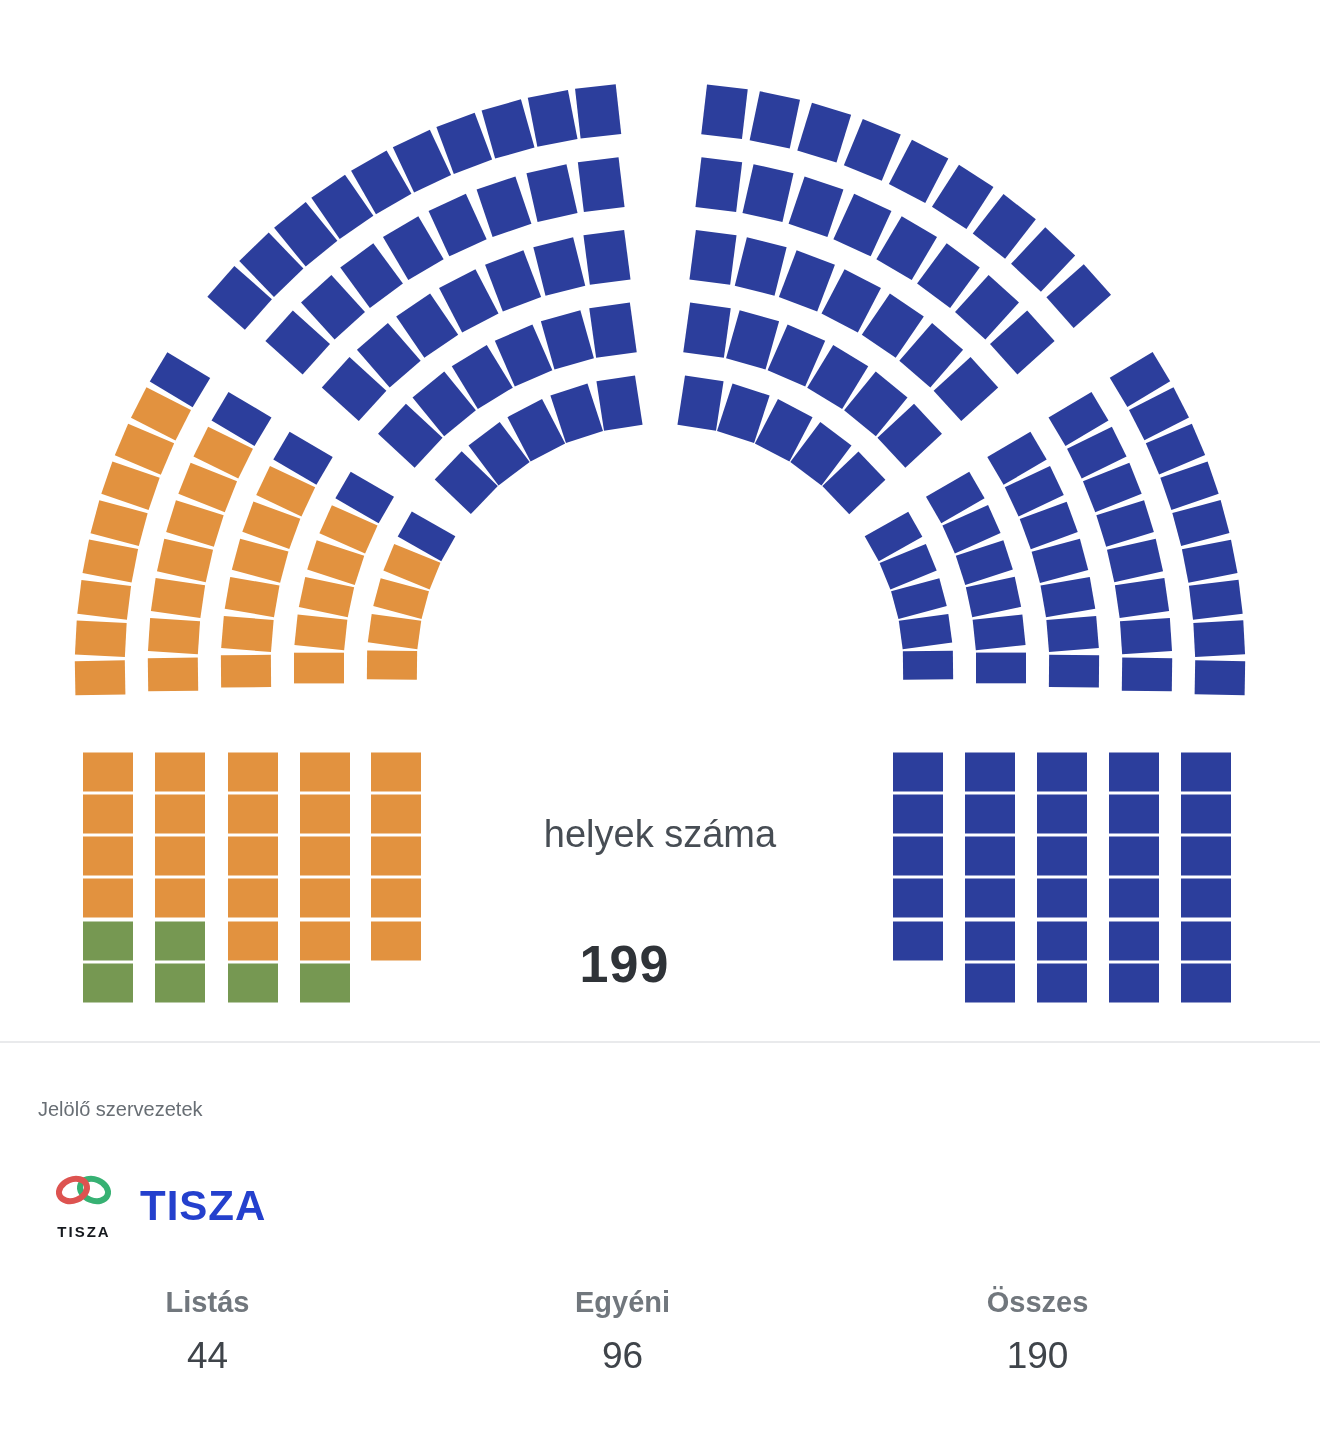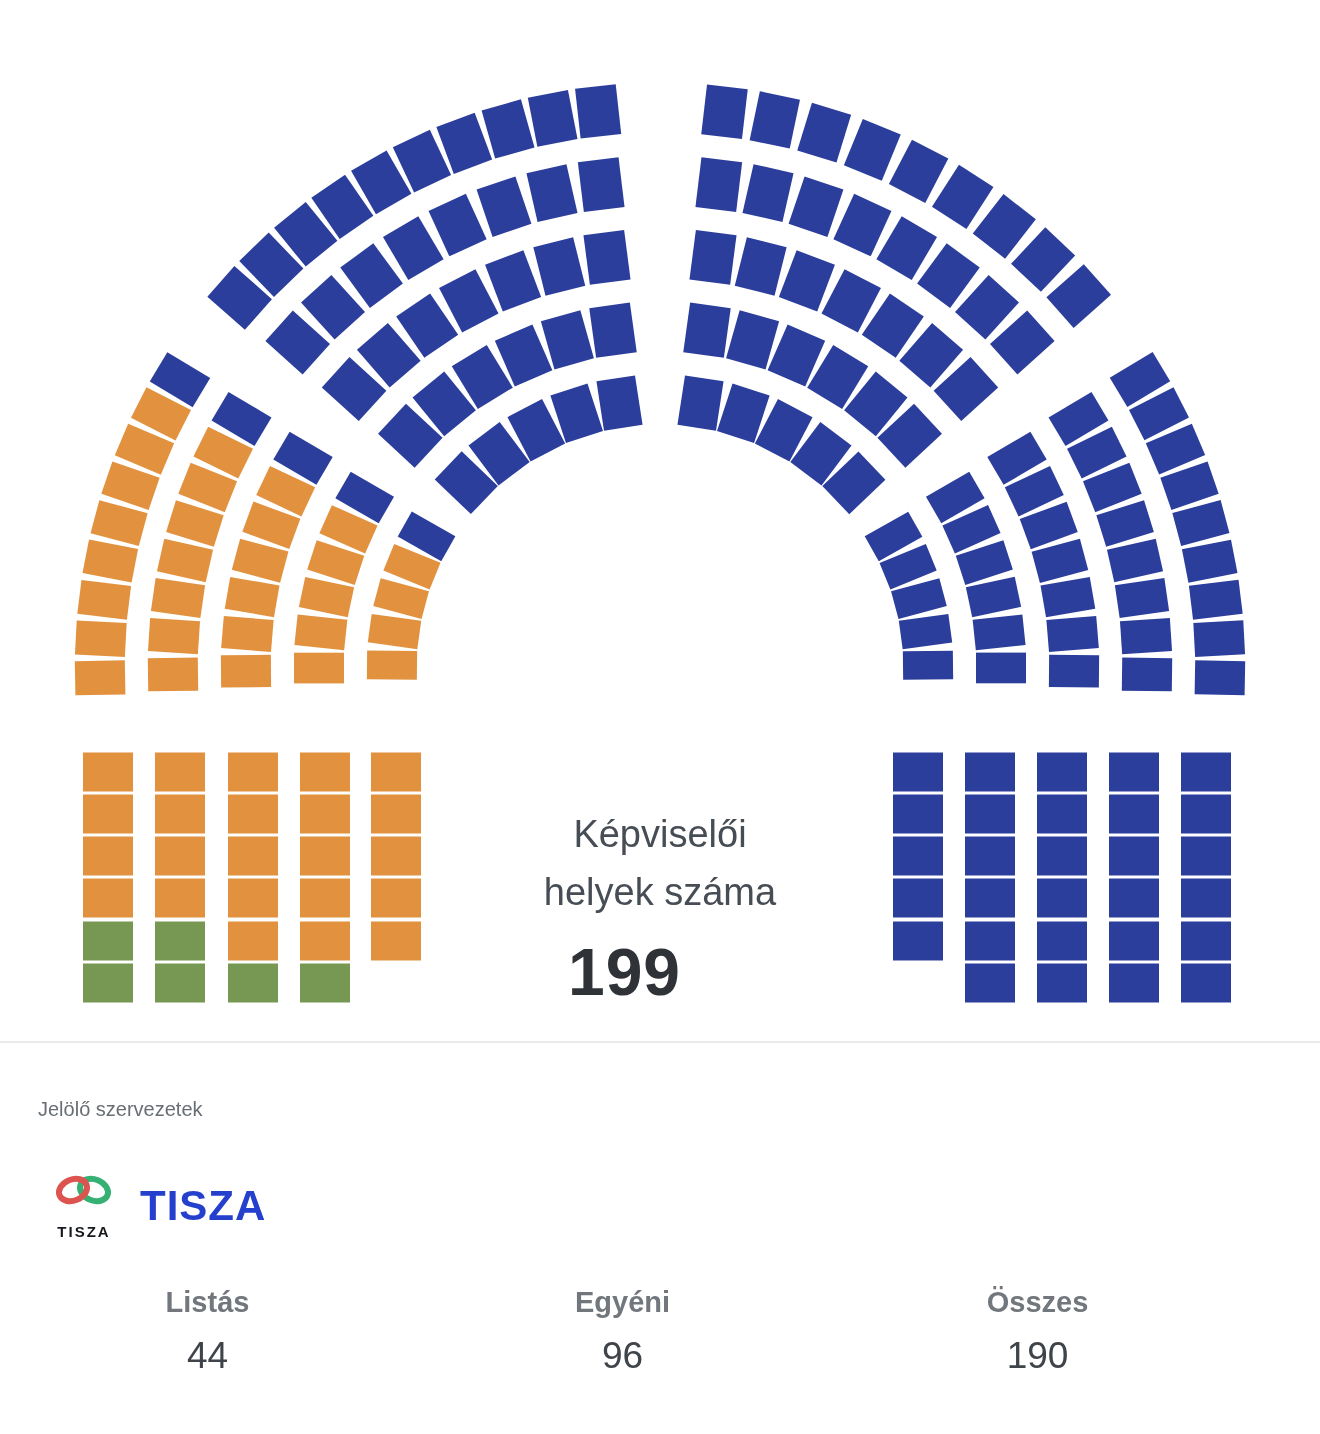--- a/index.html
+++ b/index.html
@@ -6,21 +6,21 @@
   body{font-family:"Liberation Sans", sans-serif;}
   .page{position:relative;width:1320px;height:1434px;background:#ffffff;overflow:hidden;}
   .chart-wrap{position:absolute;left:0;top:0;width:1320px;height:1050px;}
   svg.hemicycle{position:absolute;left:0;top:0;}
   .center-label{
     position:absolute;left:0;top:806px;width:1320px;text-align:center;
     font-size:38px;color:#474d54;line-height:1.52;font-weight:400;
   }
   .seat-total{
     position:absolute;left:0;top:934px;width:1249px;text-align:center;
-    font-size:66px;font-weight:700;color:#2f3338;letter-spacing:1px;
+    font-size:52px;font-weight:700;color:#2f3338;letter-spacing:1px;
   }
   .divider{position:absolute;left:0;top:1041px;width:1320px;height:2px;background:#e9eaec;}
   .panel-heading{
     position:absolute;left:38px;top:1098px;font-size:20px;font-weight:400;color:#686e74;
   }
   .party-row{position:absolute;left:52px;top:1170px;width:1240px;height:80px;cursor:pointer;}
   .party-logo{position:absolute;left:0;top:0;width:64px;height:66px;}
   .party-logo .caption{
     display:block;text-align:center;font-size:15px;font-weight:700;color:#15191e;
     letter-spacing:2px;margin-top:1px;
@@ -235,21 +235,20 @@
         <rect x="1109.0" y="921.5" width="50.0" height="39.0" fill="#2c3e9c"></rect>
         <rect x="1109.0" y="963.5" width="50.0" height="39.0" fill="#2c3e9c"></rect>
         <rect x="1181.0" y="752.5" width="50.0" height="39.0" fill="#2c3e9c"></rect>
         <rect x="1181.0" y="794.5" width="50.0" height="39.0" fill="#2c3e9c"></rect>
         <rect x="1181.0" y="836.5" width="50.0" height="39.0" fill="#2c3e9c"></rect>
         <rect x="1181.0" y="878.5" width="50.0" height="39.0" fill="#2c3e9c"></rect>
         <rect x="1181.0" y="921.5" width="50.0" height="39.0" fill="#2c3e9c"></rect>
         <rect x="1181.0" y="963.5" width="50.0" height="39.0" fill="#2c3e9c"></rect>
       </svg>
     <div class="center-label">
-      <div>Képviselői</div>
       <div>helyek száma</div>
     </div>
     <div class="seat-total">199</div>
   </div>
 
   <div class="divider"></div>
 
   <div class="panel-heading">Jelölő szervezetek</div>
 
   <div class="party-row">

